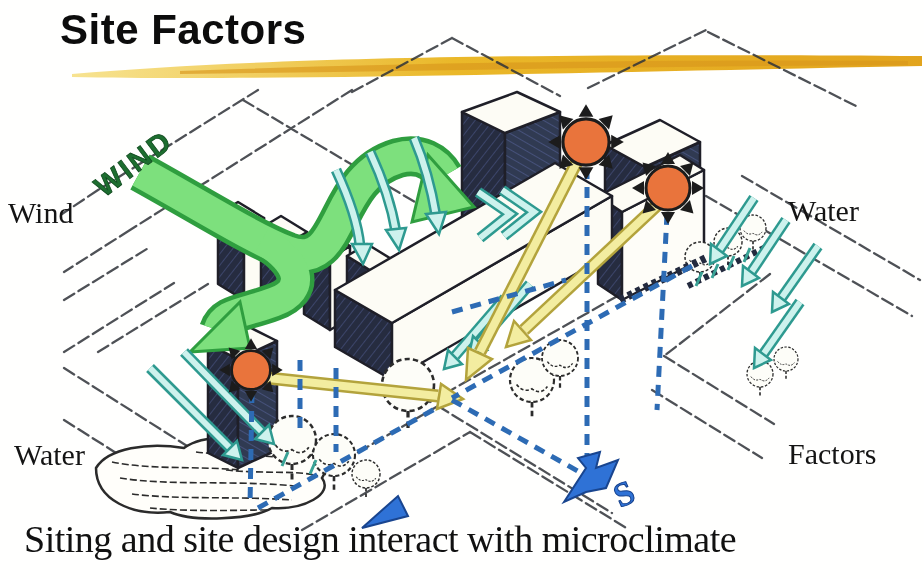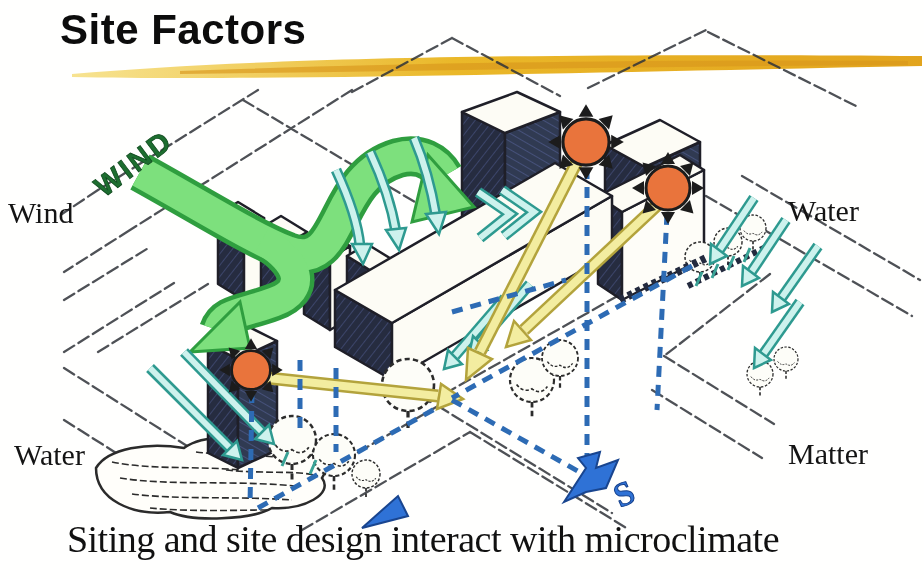--- a/index.html
+++ b/index.html
@@ -5,22 +5,22 @@
   html,body{margin:0;padding:0;background:#ffffff;}
   .stage{position:relative;width:924px;height:579px;background:#fffffe;overflow:hidden;
          font-family:"Liberation Serif",serif;}
   .title{position:absolute;left:28px;top:6px;font-family:"Liberation Sans",sans-serif;
          font-weight:bold;font-size:42px;color:#0c0c0c;letter-spacing:0.5px;margin-left:32px;}
   .side-label{position:absolute;font-size:30px;color:#141414;}
   .lbl-wind{left:8px;top:196px;}
   .lbl-light{left:788px;top:194px;}
   .lbl-water{left:14px;top:438px;}
   .lbl-matter{left:788px;top:437px;}
-  .caption{position:absolute;left:0;top:517px;width:779px;text-align:right;
-           font-size:38px;color:#111;letter-spacing:-0.5px;}
+  .caption{position:absolute;left:0;top:517px;width:779px;text-align:left;
+           font-size:38px;color:#111;letter-spacing:-0.5px;padding-left:24px;}
   svg.scene{position:absolute;left:0;top:0;}
   .wind-word{font-family:"Liberation Sans",sans-serif;font-weight:bold;font-size:29px;
              letter-spacing:3px;fill:#1d6e30;stroke:#0f4a1e;stroke-width:0.8;}
   .south-word{font-family:"Liberation Serif",serif;font-weight:bold;font-size:34px;
               fill:#2f72d6;stroke:#16418c;stroke-width:1;}
 </style>
 </head>
 <body>
 
 <div class="stage">
@@ -239,15 +239,15 @@
       <polygon points="564,502 586,468 578,458 600,452 596,468 618,460 606,488 586,492" fill="#2f72d6" stroke="#19458f" stroke-width="2"></polygon>
     </g>
     <polygon points="362,528 398,496 408,516" fill="#2f72d6" stroke="#19458f" stroke-width="2"></polygon>
     <text class="south-word" x="620" y="508" transform="rotate(-24 620 508)">S</text>
   </svg>
 
   <div class="title">Site Factors</div>
   <div class="side-label lbl-wind">Wind</div>
   <div class="side-label lbl-light">Water</div>
   <div class="side-label lbl-water">Water</div>
-  <div class="side-label lbl-matter">Matter</div>
+  <div class="side-label lbl-matter">Factors</div>
   <div class="caption">Siting and site design interact with microclimate</div>
 </div>
 
 </body></html>

